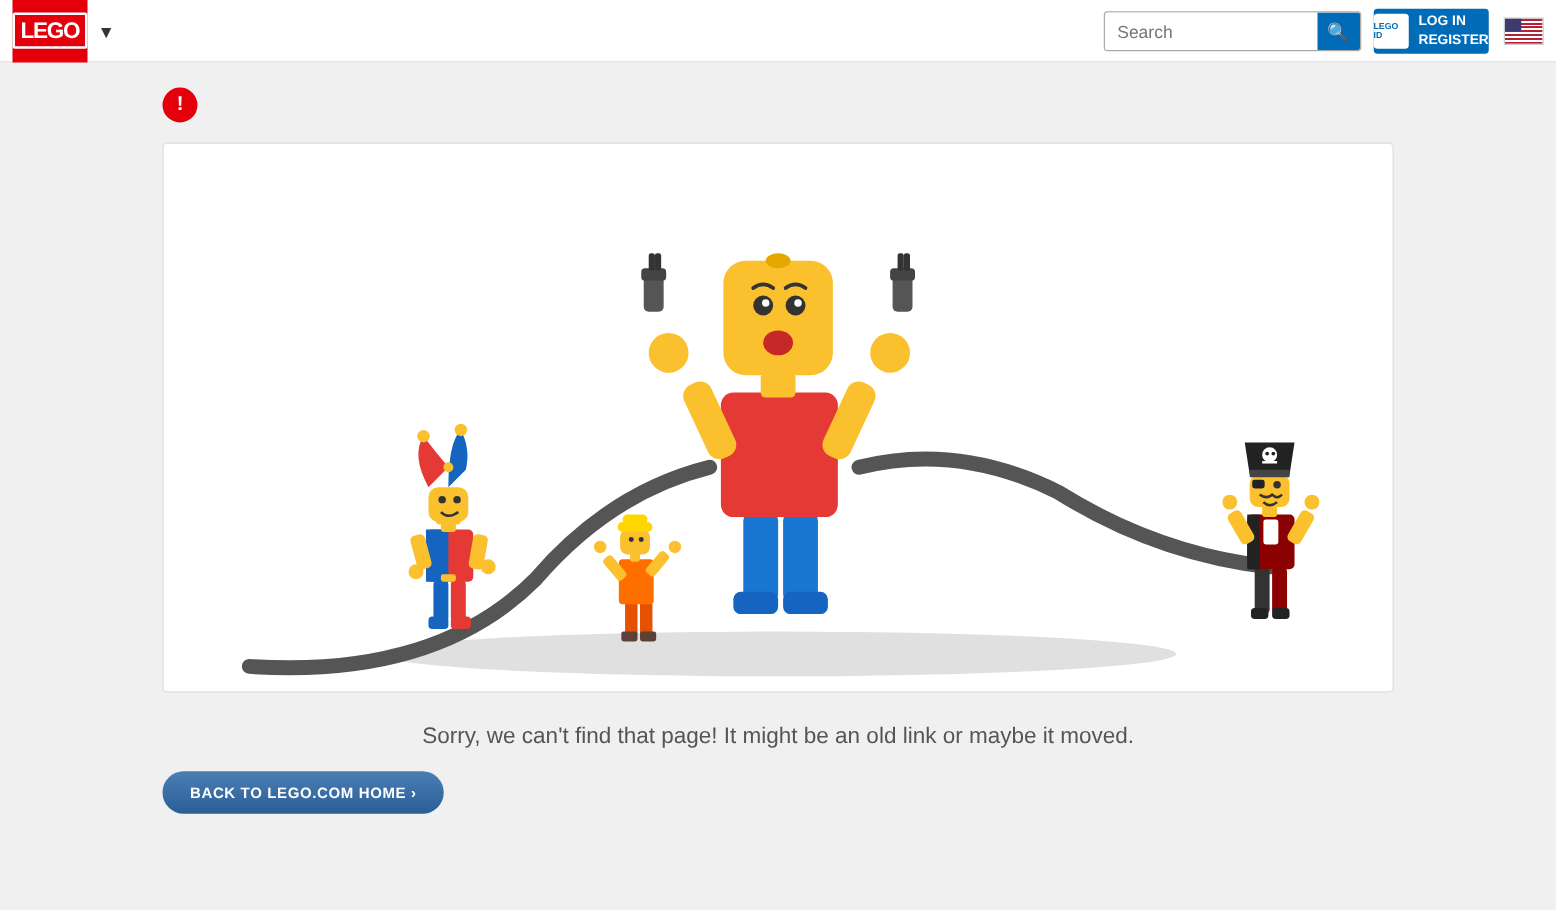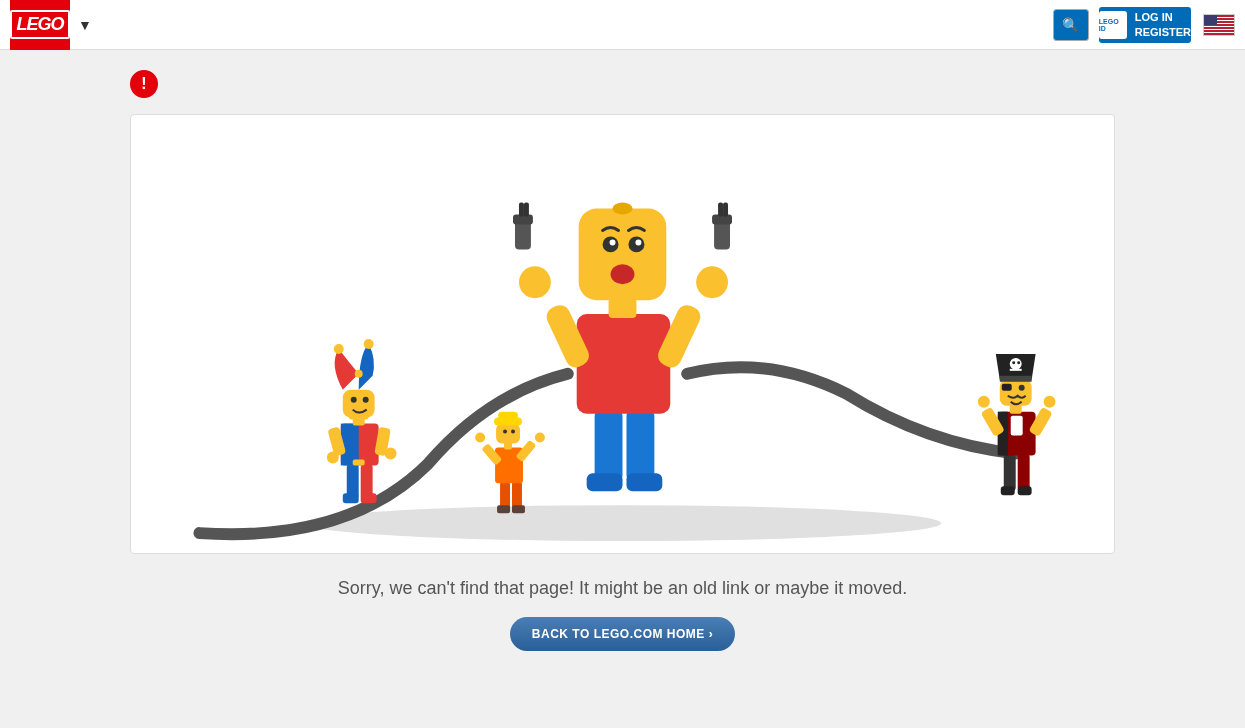--- a/index.html
+++ b/index.html
@@ -22,21 +22,20 @@
       background: #e3000b;
       display: flex;
       align-items: center;
       justify-content: center;
       flex-shrink: 0;
     }
     .lego-logo-text {
       color: #fff;
       font-weight: 900;
       font-size: 18px;
-      font-style: italic;
       letter-spacing: -1px;
       background: #e3000b;
       border: 2px solid #fff;
       padding: 2px 4px;
       border-radius: 2px;
     }
     .header-chevron {
       margin-left: 8px;
       font-size: 14px;
       color: #333;
@@ -192,21 +191,21 @@
 
     
     .sorry-text {
       text-align: center;
       color: #555;
       font-size: 18px;
       margin-bottom: 18px;
     }
     .back-btn-container {
       display: flex;
-      justify-content: center;
+      justify-content: flex-start;
     }
     .back-btn {
       background: linear-gradient(to bottom, #4a7eb5, #2a5e96);
       color: #fff;
       border: none;
       border-radius: 20px;
       padding: 10px 22px;
       font-size: 12px;
       font-weight: bold;
       cursor: pointer;
@@ -220,20 +219,21 @@
 </head>
 <body>
 
 <header class="header">
   <div class="lego-logo">
     <span class="lego-logo-text">LEGO</span>
   </div>
   <span class="header-chevron">▼</span>
   <div class="header-spacer"></div>
   <div class="search-container">
+    <input class="search-input" type="text" placeholder="Search" style="">
     <button class="search-btn">
       <span>🔍</span>
     </button>
   </div>
   <div class="lego-id-btn">
     <div class="lego-id-icon">
       <span style="font-size:7px;font-weight:bold;color:#006cb7;">LEGO
 ID</span>
     </div>
     <div class="login-register">

